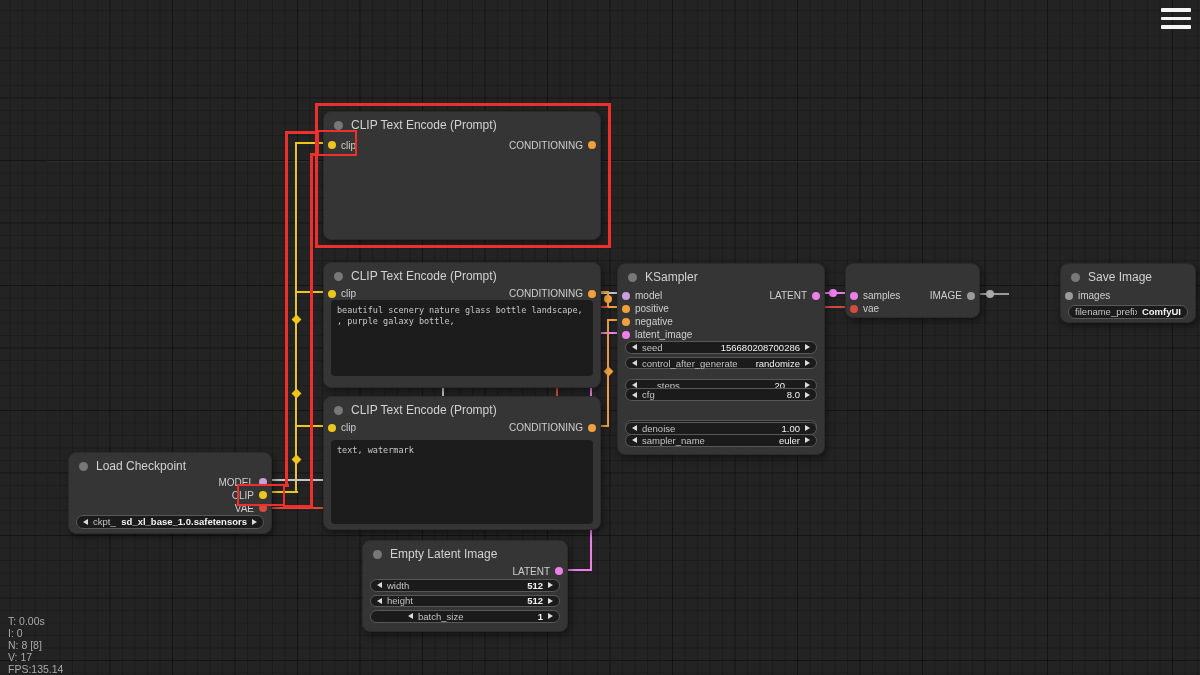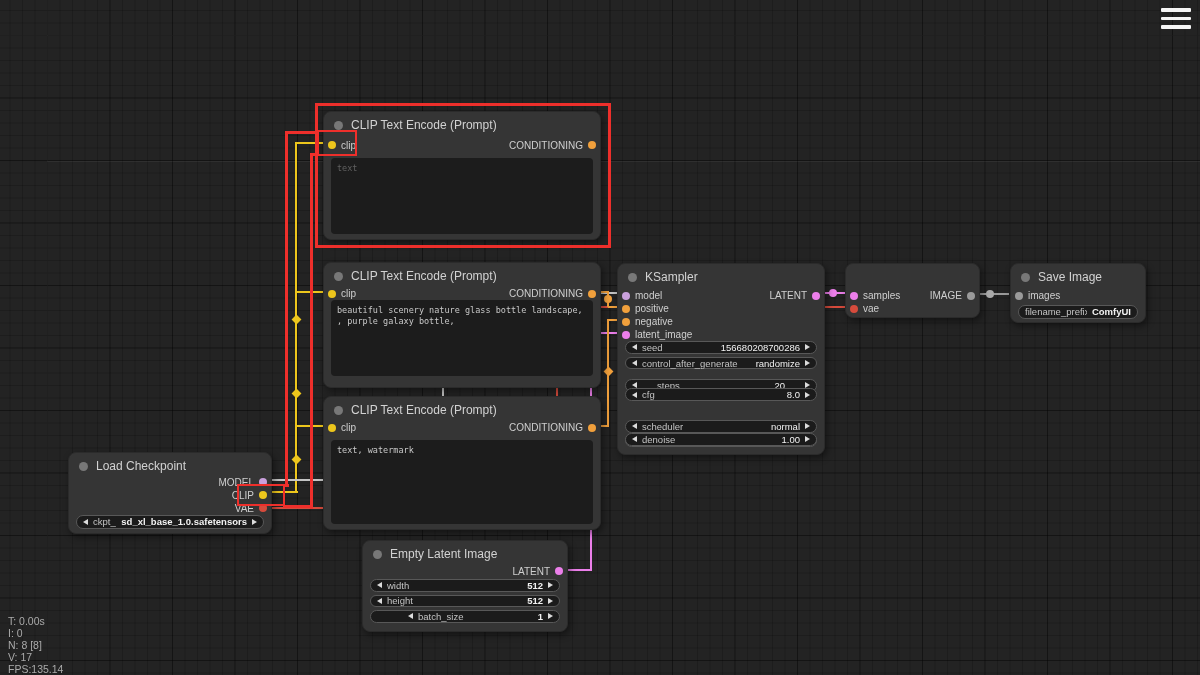--- a/index.html
+++ b/index.html
@@ -118,23 +118,20 @@
     <div class="slot-row" style="top:26px; height:14px;">
       <div class="slot in">
         <span class="sdot" style="background:#edc61c;"></span>
         <span>clip</span>
       </div>
       <div class="slot out">
         <span>CONDITIONING</span>
         <span class="sdot" style="background:#f1a03c;"></span>
       </div>
     </div>
-    <div class="txtarea placeholder" style="top:46px; height:76px;">
-      <span>text</span>
-    </div>
   </div>
 
   <div class="node" style="left:323px; top:262px; width:278px; height:126px;">
     <div class="node-title">
       <span class="tdot"></span>
       <span>CLIP Text Encode (Prompt)</span>
     </div>
     <div class="slot-row" style="top:24px; height:13px;">
       <div class="slot in">
         <span class="sdot" style="background:#edc61c;"></span>
@@ -226,21 +223,21 @@
       <span class="wlabel">sampler_name</span>
       <span class="wvalue">euler</span>
       <span class="arr-r"></span>
     </div>
     <div class="pill" style="top:156px;">
       <span class="arr-l"></span>
       <span class="wlabel">scheduler</span>
       <span class="wvalue">normal</span>
       <span class="arr-r"></span>
     </div>
-    <div class="pill" style="top:169px;">
+    <div class="pill" style="top:158px;">
       <span class="arr-l"></span>
       <span class="wlabel">denoise</span>
       <span class="wvalue">1.00</span>
       <span class="arr-r"></span>
     </div>
   </div>
 
   <div class="node" style="left:845px; top:263px; width:135px; height:55px;">
     <div class="inrows" style="top:25px;">
       <div class="inrow">
@@ -251,21 +248,21 @@
           <span class="sdot" style="background:#d64b3c;"></span>
           <span>vae</span>
         </div>
     </div>
     <div class="outslot" style="top:25px;">
       <span>IMAGE</span>
       <span class="sdot" style="background:#9a9a9a;"></span>
     </div>
   </div>
 
-  <div class="node" style="left:1010px; top:263px; width:136px; height:60px;">
+  <div class="node" style="left:1060px; top:263px; width:136px; height:60px;">
     <div class="node-title">
       <span class="tdot"></span>
       <span>Save Image</span>
     </div>
     <div class="inrows" style="top:25px;">
       <div class="inrow">
           <span class="sdot" style="background:#9a9a9a;"></span>
           <span>images</span>
         </div>
     </div>

